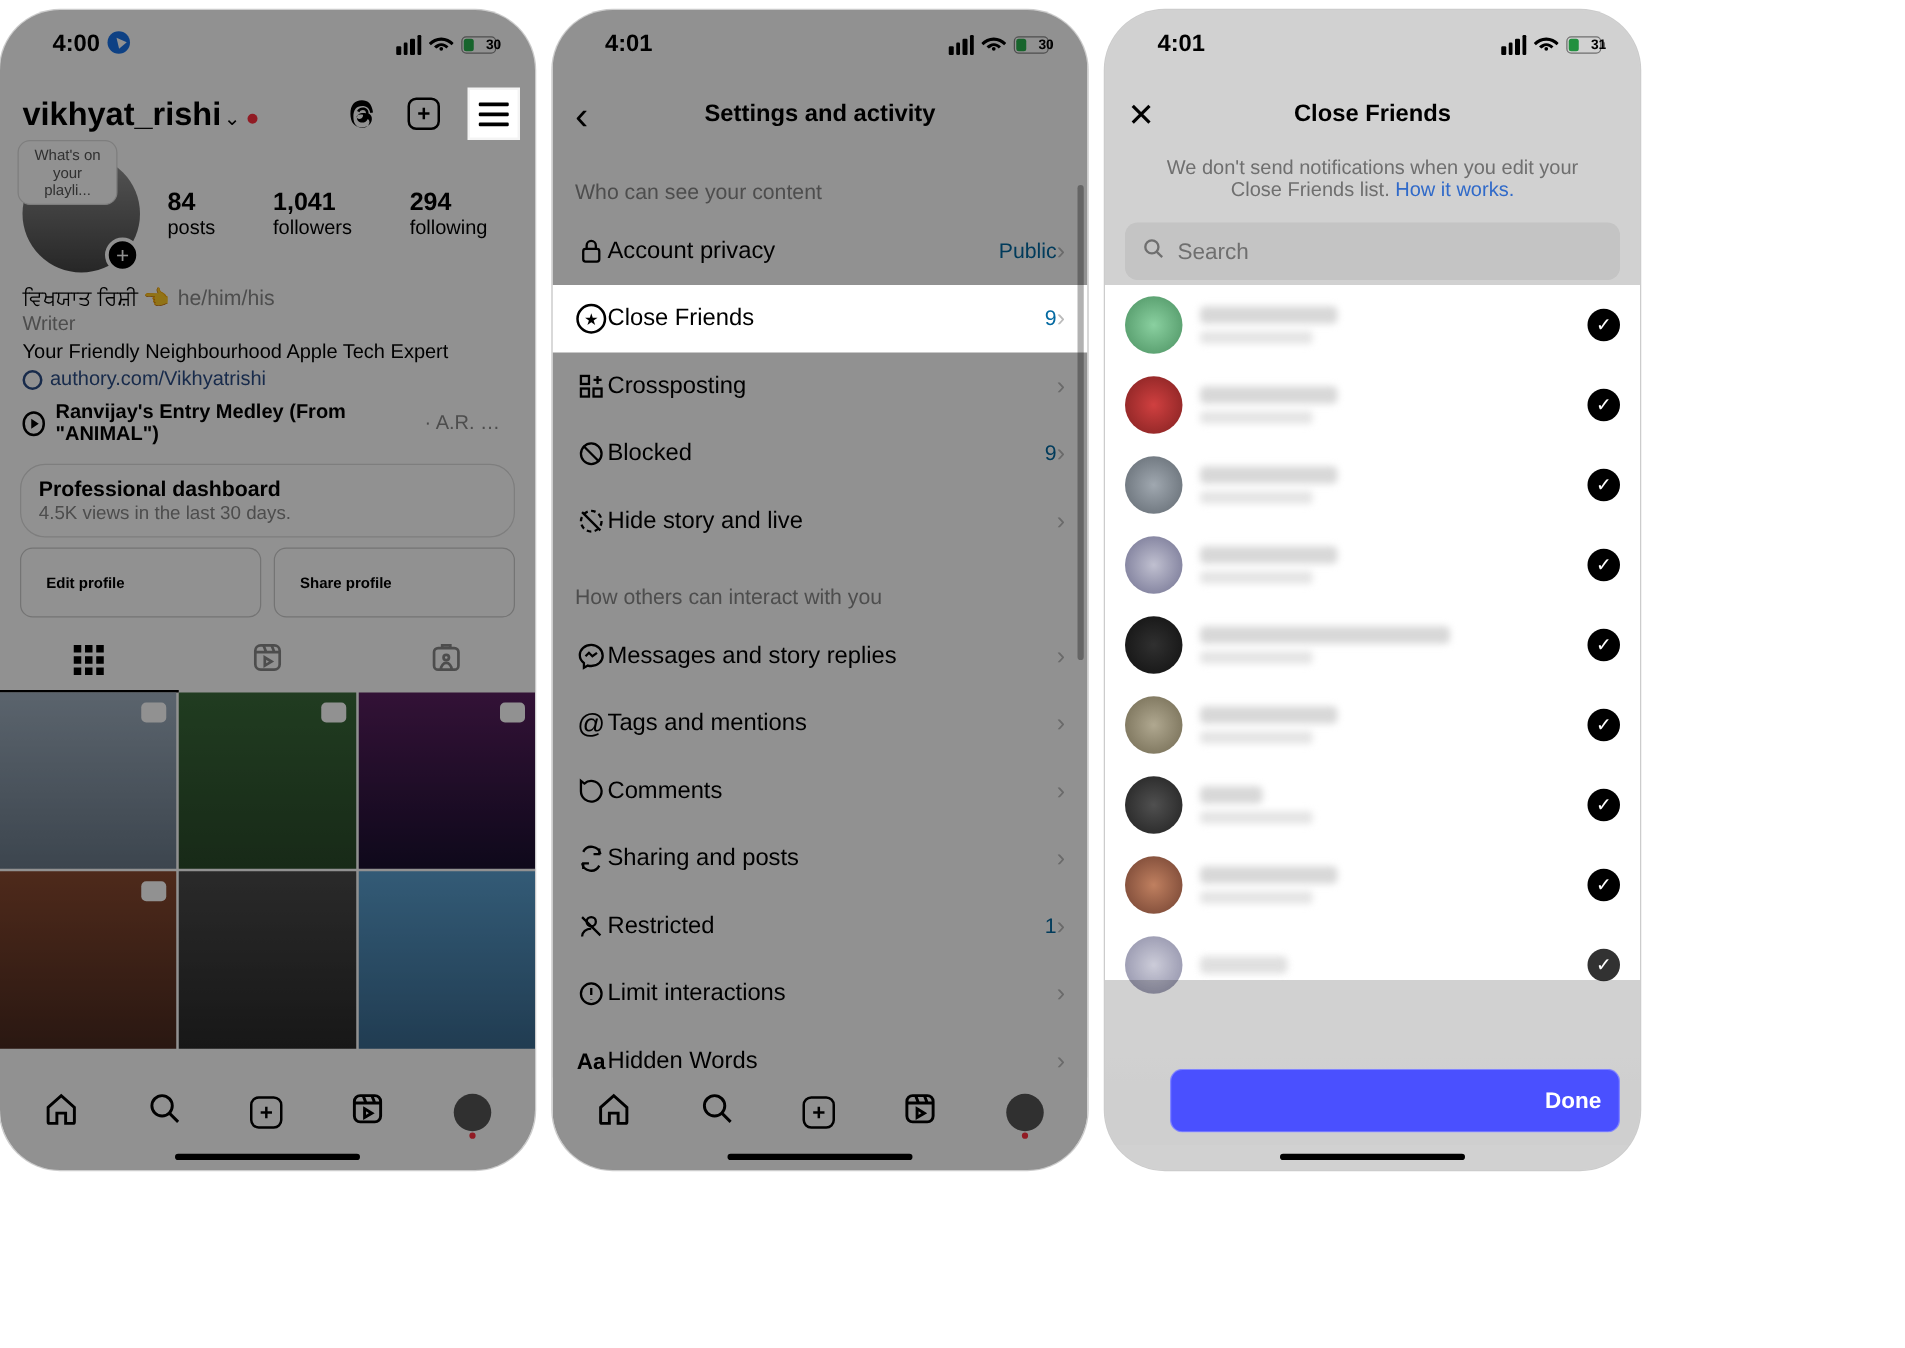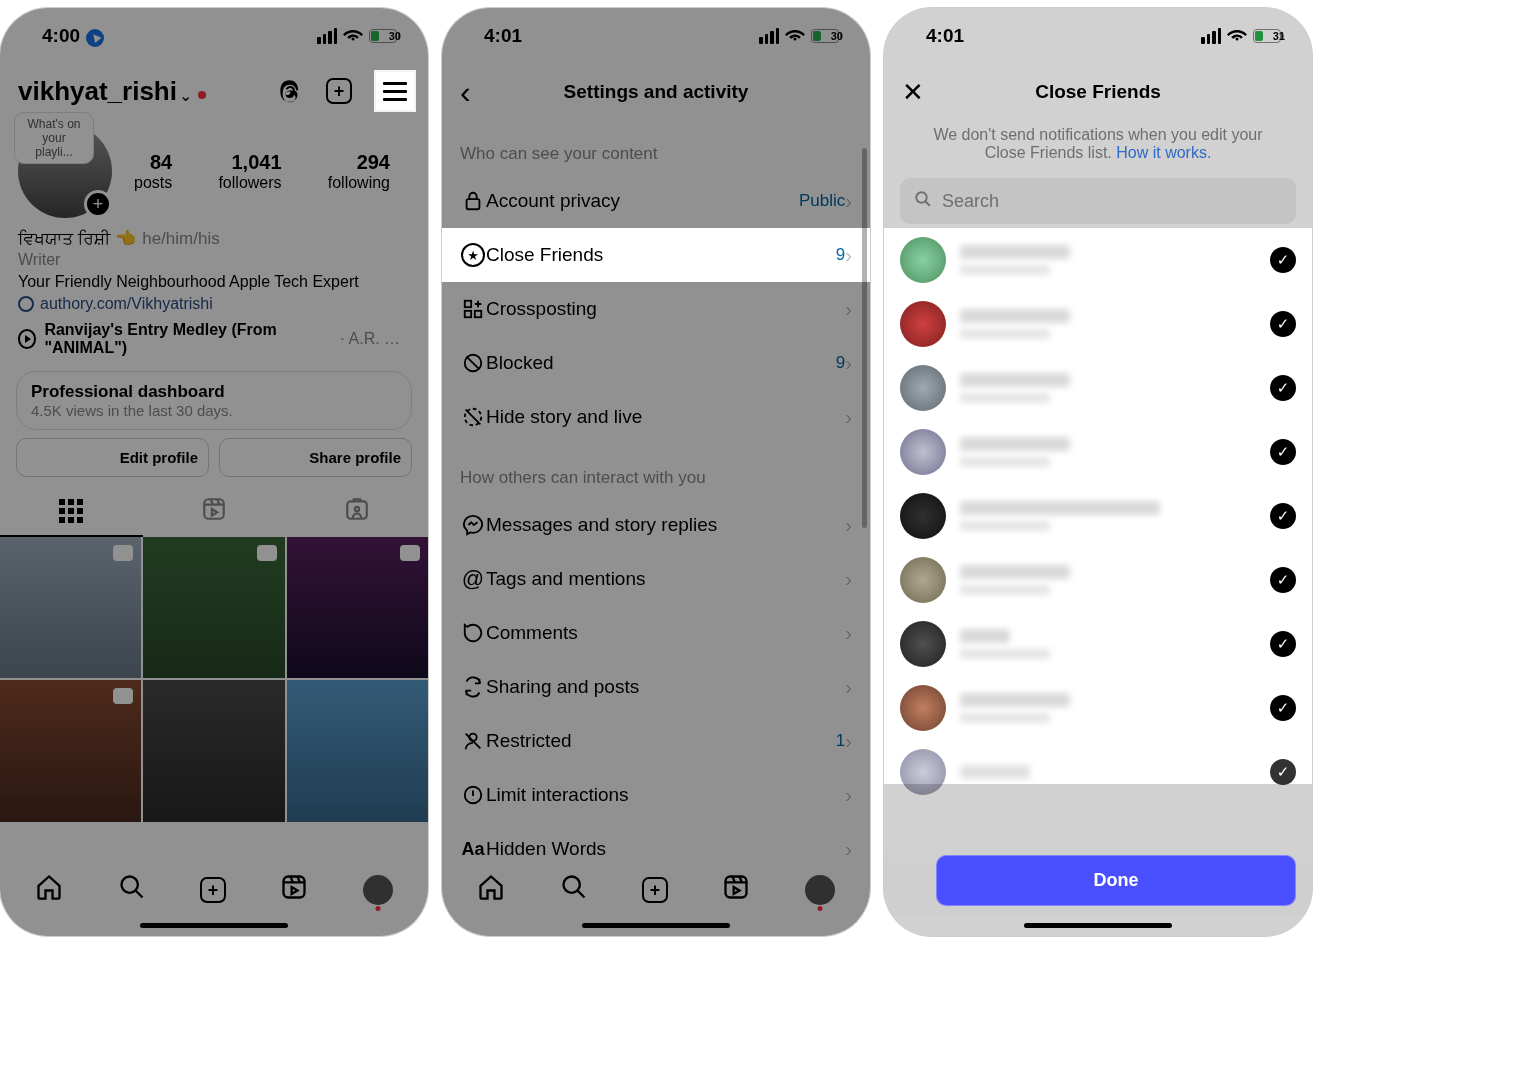--- a/index.html
+++ b/index.html
@@ -1,21 +1,21 @@
 <!DOCTYPE html>
 <html><head>
 <meta charset="utf-8">
 <style>
 * { box-sizing: border-box; margin: 0; padding: 0; font-family: -apple-system, BlinkMacSystemFont, 'Segoe UI', Helvetica, Arial, sans-serif; }
 body { background: #fff; display: flex; justify-content: center; padding: 8px 0;}
 .canvas { display: flex; gap: 14px; width: 1524px; }
 .phone { width: 428px; height: 928px; border-radius: 48px; overflow: hidden; position: relative; background: #fff; box-shadow: 0 0 0 1px #ccc; }
 .dimmed::after { content:''; position:absolute; inset:0; background:rgba(0,0,0,.43); pointer-events:none; }
 .status-bar { height: 56px; display:flex; align-items:center; justify-content:space-between; padding: 0 28px 0 42px; font-size: 19px; font-weight: 600; }
-.status-left { display:flex; align-items:flex-end; gap:6px;}
+.status-left { display:flex; align-items:flex-start; gap:6px;}
 .loc-icon { width:18px; height:18px; background:#1a73e8; border-radius:50%; display:inline-flex; align-items:center; justify-content:center;}
 .loc-icon::before{content:'';width:0;height:0;border-left:4px solid transparent;border-right:4px solid transparent;border-bottom:8px solid #fff;transform:rotate(-40deg) translate(1px,0);}
 .status-right { display:flex; align-items:center; gap:6px;}
 .bars { display:inline-flex; gap:2px; align-items:flex-end;}
 .bars span{ width:3.5px; background:#000; border-radius:1px;}
 .bars span:nth-child(1){height:7px}.bars span:nth-child(2){height:10px}.bars span:nth-child(3){height:13px}.bars span:nth-child(4){height:16px}
 .wifi-icon{font-size:18px;line-height:1;}
 .batt { display:inline-flex; align-items:center; gap:1px;}
 .batt-body{ width:28px; height:14px; border:1.5px solid #888; border-radius:4px; position:relative; padding:1px;}
 .batt-fill{ height:100%; width:32%; background:#2ab04e; border-radius:2px; display:flex; align-items:center; justify-content:center; color:#000; font-size:10px; font-weight:700;position:relative;}
@@ -35,38 +35,38 @@
 .no-dim{position:relative;z-index:5;}
 .hamb{ display:flex; flex-direction:column; gap:5px;}
 .hamb span{ width:24px; height:3px; background:#000; border-radius:1px;}
 .threads-icon{width:26px;height:26px;display:flex;align-items:center;justify-content:center;}
 .profile-row{ display:flex; padding:10px 18px; gap:22px; align-items:center;}
 .avatar-wrap{ position:relative; width:94px; height:94px;}
 .avatar{ width:94px; height:94px; border-radius:50%; background:linear-gradient(180deg,#999 0,#444 100%);}
 .avatar-plus{ position:absolute; bottom:0; right:0; width:28px; height:28px; background:#000; border-radius:50%; border:3px solid #fff; color:#fff; display:flex;align-items:center;justify-content:center;font-size:18px;}
 .bubble{ position:absolute; top:-12px; left:-4px; background:#fff; border:1.5px solid #ddd; border-radius:10px; padding:4px 8px; font-size:12px; color:#555; width:80px; text-align:center;}
 .stats{ flex:1; display:flex; justify-content:space-between; padding-right:20px;}
-.stat{ text-align:right;}
+.stat{ text-align:left;}
 .stat-num{ font-size:20px; font-weight:700;}
 .stat-lbl{ font-size:16px;}
 .name-row{ padding: 0 18px; font-size:17px;}
 .pronouns{ color:#888; margin-left:6px;}
 .bio{ padding:2px 18px; font-size:16px;}
 .biotitle{color:#888;}
 .biolink{ color:#2b4c85; display:flex; align-items:center; gap:6px;}
 .link-ico{ width:16px;height:16px; border:2px solid #2b4c85; border-radius:50%; position:relative;}
 .music{ padding:6px 18px; display:flex; align-items:center; gap:8px; font-size:16px; font-weight:600;}
 .play-ico{ width:20px;height:20px;border:2px solid #000; border-radius:50%; display:flex;align-items:center;justify-content:center;}
 .play-ico::before{content:'';width:0;height:0;border-top:4px solid transparent;border-bottom:4px solid transparent;border-left:6px solid #000;margin-left:2px;}
 .music-art{color:#888;font-weight:400;white-space:nowrap;overflow:hidden;text-overflow:ellipsis;}
 .dash-card{ margin:8px 16px; border:1px solid #ddd; border-radius:20px; padding:10px 14px;}
 .dash-title{ font-weight:600; font-size:17px;}
 .dash-sub{ color:#888; font-size:15px;}
 .btn-row{ display:flex; gap:10px; padding:0 16px 10px;}
-.pill-btn{ flex:1; text-align:right; padding:10px; border:1.5px solid #ccc; border-radius:10px; font-weight:600; font-size:15px;}
+.pill-btn{ flex:1; text-align:left; padding:20px; border:1.5px solid #ccc; border-radius:10px; font-weight:600; font-size:12px;}
 .tabs{ display:flex;}
 .tab{ flex:1; display:flex; align-items:center;justify-content:center; height:50px;}
 .tab.active{ border-bottom:2px solid #000;}
 .grid-ico{ display:grid; grid-template-columns:repeat(3,6px); gap:3px;}
 .grid-ico span{ width:6px;height:6px;background:#000;}
 .reel-ico,.tag-ico{ font-size:24px;}
 .grid{ display:grid; grid-template-columns:repeat(3,1fr); gap:2px; }
 .cell{ aspect-ratio:1; background:#555; position:relative;}
 .cell-ico{ position:absolute; top:8px; right:8px; width:20px;height:16px; background:#fff; border-radius:4px;}
 .c1{background:linear-gradient(180deg,#a0b0c0,#6a7a8a);}
@@ -109,21 +109,21 @@
 .f-ava.a4{background:radial-gradient(circle,#c0c0d0,#707090);}
 .f-ava.a5{background:radial-gradient(circle,#303030,#101010);}
 .f-ava.a6{background:radial-gradient(circle,#b0a890,#706850);}
 .f-ava.a7{background:radial-gradient(circle,#505050,#202020);}
 .f-ava.a8{background:radial-gradient(circle,#c08060,#704030);}
 .f-txt{ flex:1;}
 .f-name{ height:14px; width:110px; background:#d8d8d8; border-radius:4px; filter:blur(3px);}
 .f-user{ height:10px; width:90px; background:#e4e4e4; border-radius:3px; margin-top:6px; filter:blur(3px);}
 .f-check{ width:26px;height:26px; background:#000; border-radius:50%; color:#fff; display:flex;align-items:center;justify-content:center;font-size:15px;}
 .done-wrap{ position:absolute; bottom:20px; left:0; right:0; padding:10px 16px; z-index:6; background:linear-gradient(180deg,rgba(204,204,204,0),rgba(204,204,204,.4) 30%,rgba(204,204,204,.4));}
-.done-btn{ background:#4a50ff; color:#fff; text-align:center; padding:14px; border-radius:10px; border:1px solid rgba(255,255,255,.3); font-size:18px; font-weight:600;margin-left:36px;}
+.done-btn{ background:#4a50ff; color:#fff; text-align:right; padding:14px; border-radius:10px; border:1px solid rgba(255,255,255,.3); font-size:18px; font-weight:600;margin-left:36px;}
 .cf-overlay{position:absolute;top:0;left:0;right:0;height:264px;background:rgba(0,0,0,.18);z-index:4;}
 .cf-overlay2{position:absolute;top:776px;left:0;right:0;bottom:0;background:rgba(0,0,0,.18);z-index:4;}
 </style>
 </head>
 <body>
 
 <div class="canvas">
 
 <div class="phone dimmed">
   <div class="status-bar">

